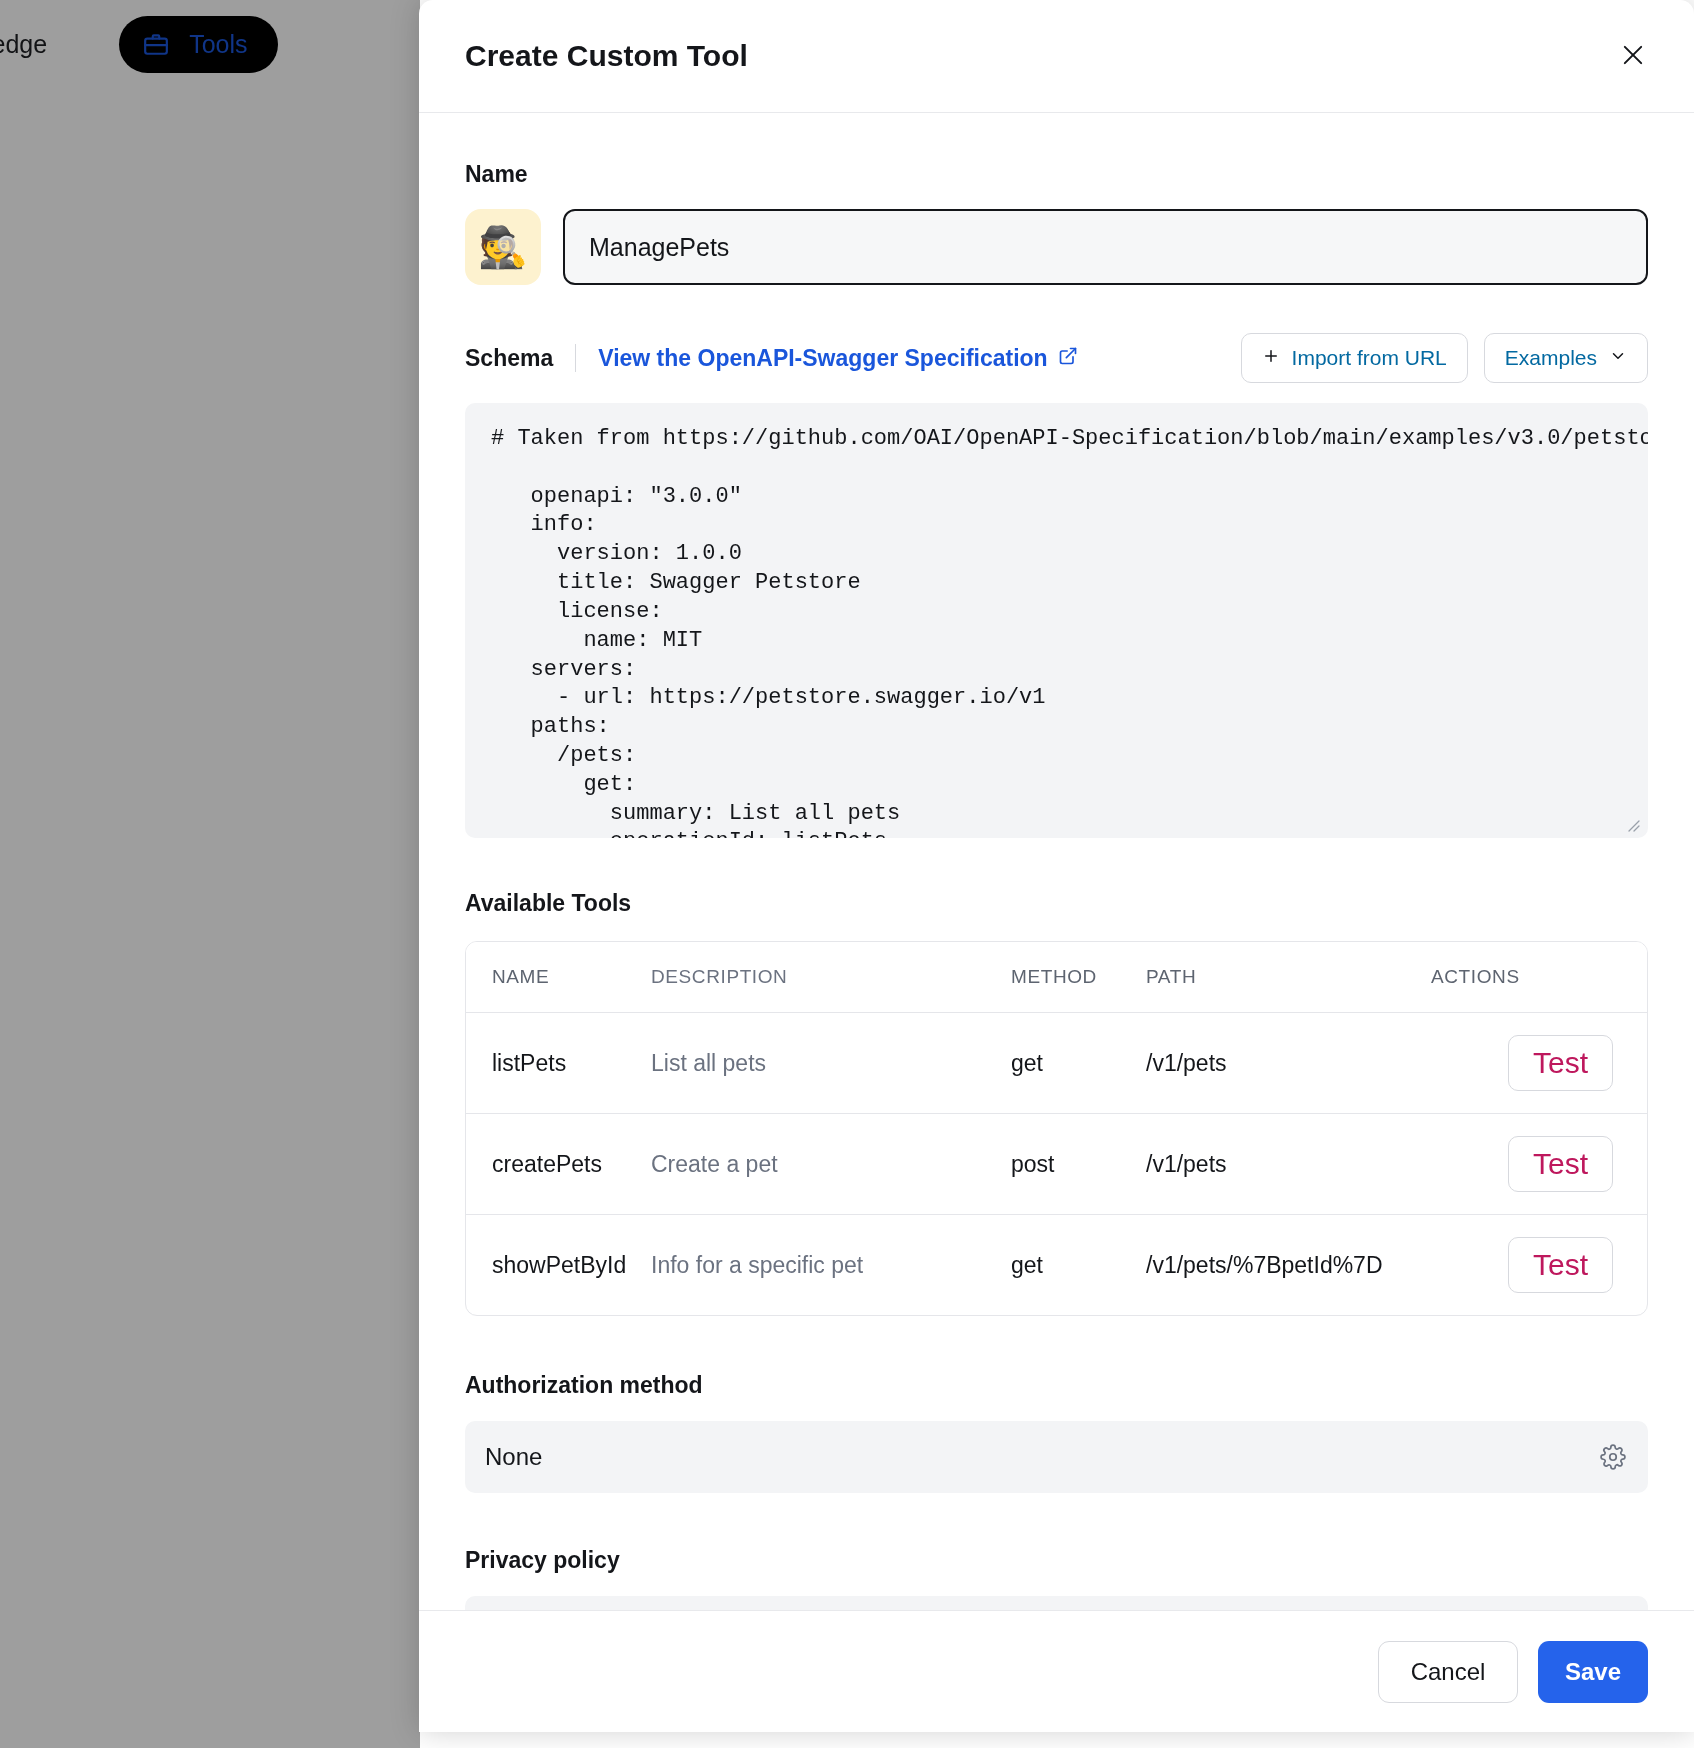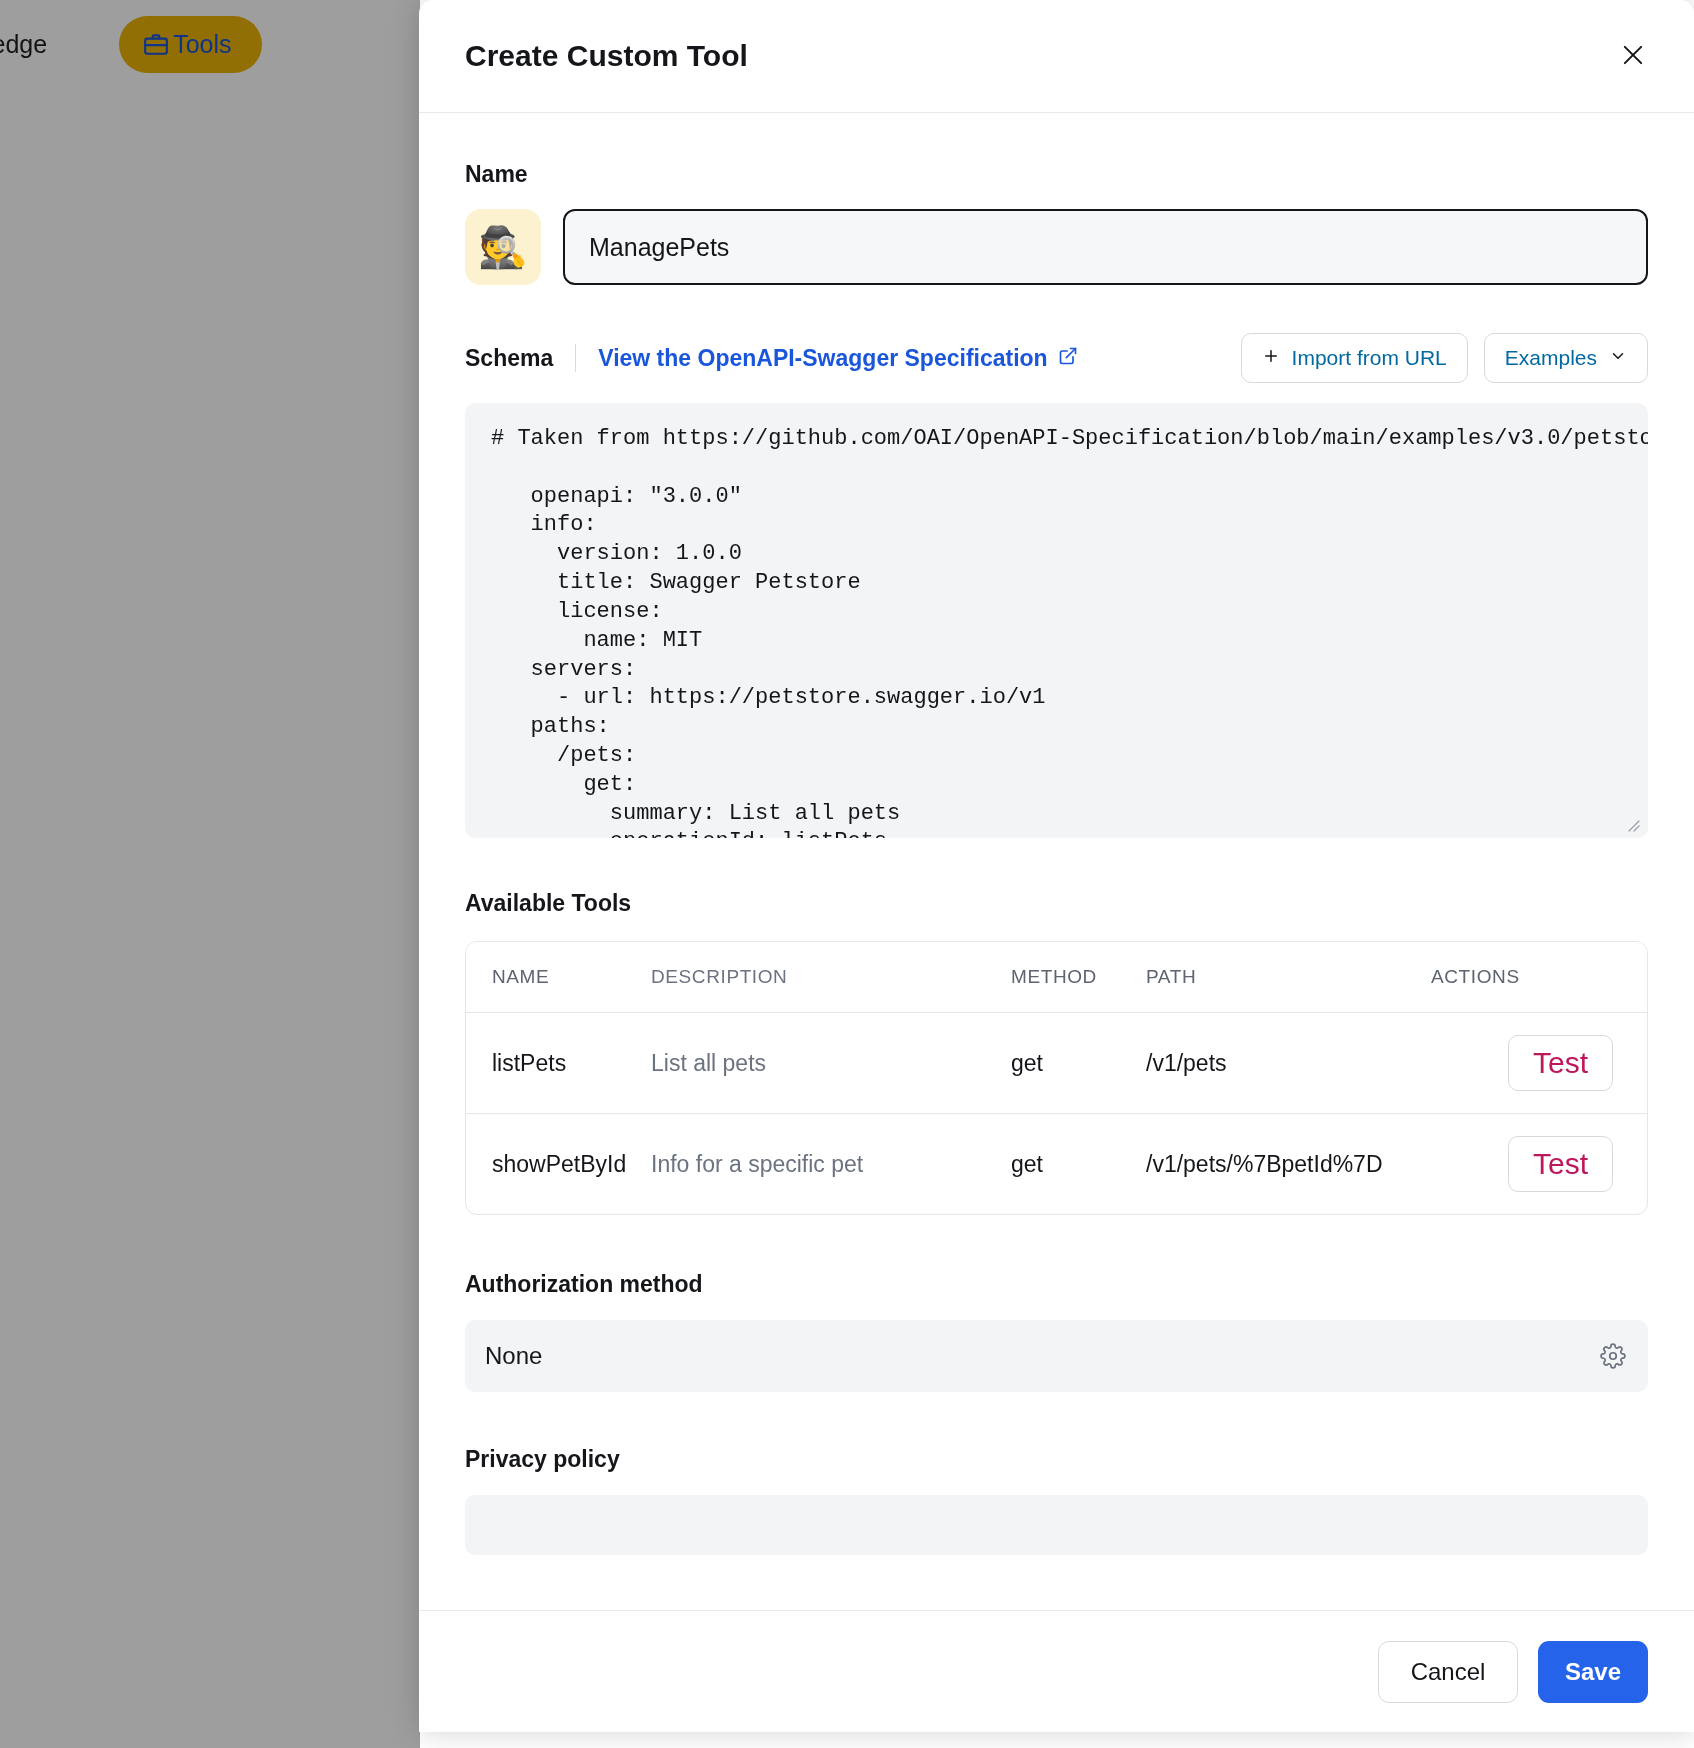--- a/index.html
+++ b/index.html
@@ -32,22 +32,22 @@
   }
   #bg-knowledge {
     font-size: 25px;
     color: #1d1f23;
     margin-left: -14px;
     white-space: nowrap;
   }
   #bg-tools-pill {
     display: flex;
     align-items: center;
-    gap: 4px;
-    background: #eab308;
+    gap: 20px;
+    background: #000000;
     border-radius: 30px;
     padding: 14px 30px 14px 24px;
     margin-left: 62px;
   }
   #bg-tools-pill .label {
     font-size: 25px;
     color: #1a56db;
     font-weight: 400;
   }
   .tools-icon svg { display: block; }
@@ -438,20 +438,29 @@
         <tr>
           <td class="col-name">listPets</td>
           <td class="col-desc">List all pets</td>
           <td class="col-meth">get</td>
           <td class="col-path">/v1/pets</td>
           <td class="col-act">
             <button class="test-btn">Test</button>
           </td>
         </tr>
         <tr>
+          <td class="col-name">createPets</td>
+          <td class="col-desc">Create a pet</td>
+          <td class="col-meth">post</td>
+          <td class="col-path">/v1/pets</td>
+          <td class="col-act">
+            <button class="test-btn">Test</button>
+          </td>
+        </tr>
+        <tr>
           <td class="col-name">showPetById</td>
           <td class="col-desc">Info for a specific pet</td>
           <td class="col-meth">get</td>
           <td class="col-path">/v1/pets/%7BpetId%7D</td>
           <td class="col-act">
             <button class="test-btn">Test</button>
           </td>
         </tr>
       </tbody>
     </table>

